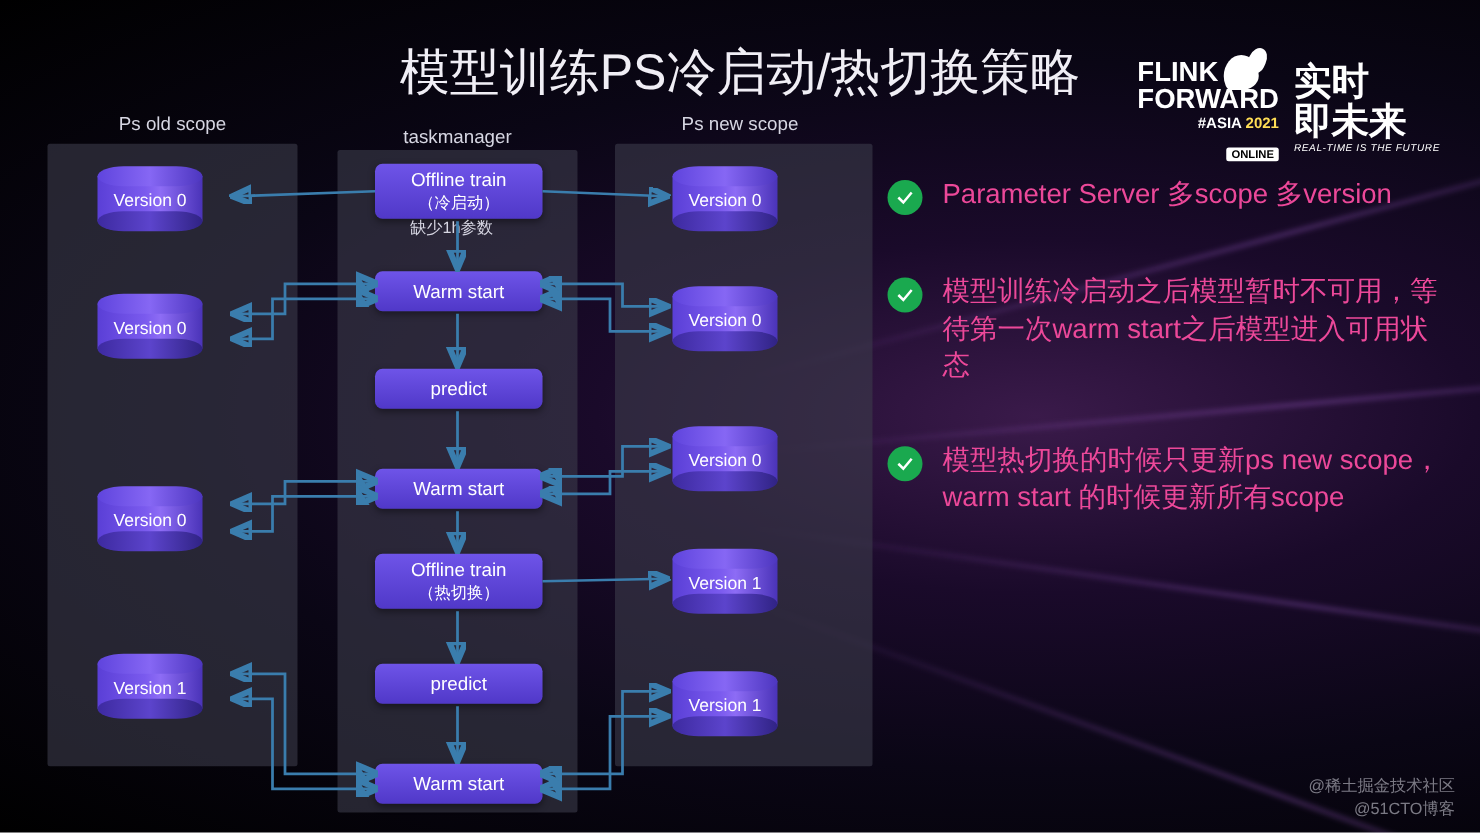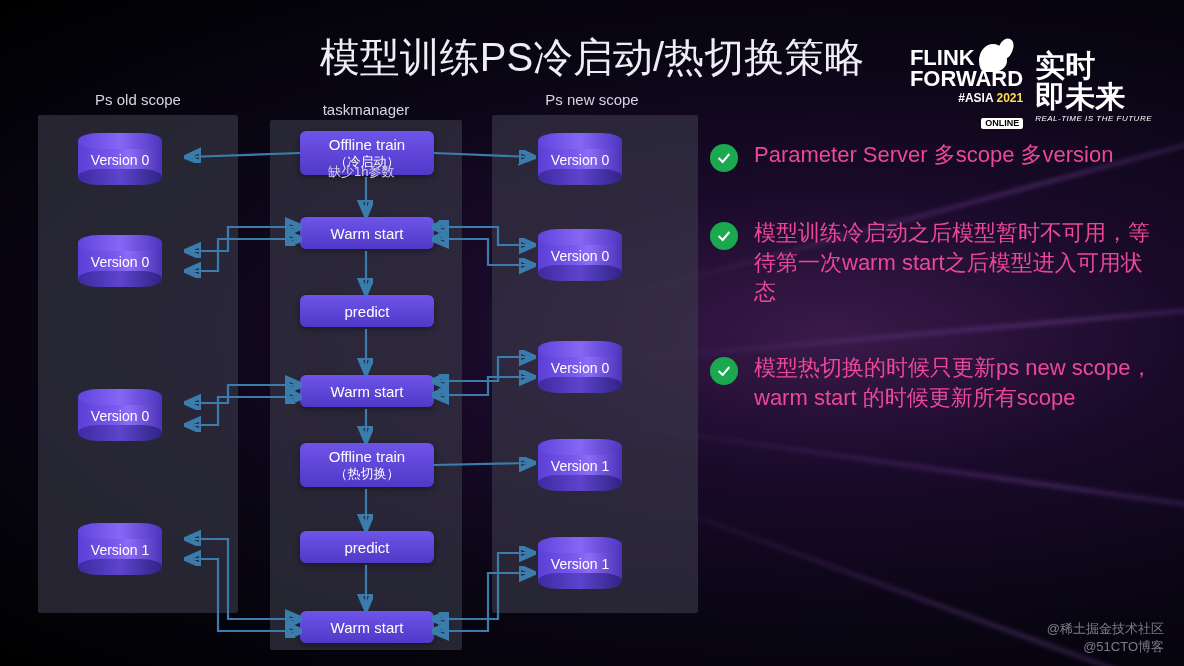--- a/index.html
+++ b/index.html
@@ -172,21 +172,21 @@
       <div class="body"></div>
       <div class="top"></div>
       <div class="bot"></div>
       <div class="lbl">Version 1</div>
     </div>
 
   <div class="node" style="left:282px;top:36px;height:44px;">
       <span>Offline train</span>
       <span class="sub">（冷启动）</span>
     </div>
-  <div class="missing" style="left:310px;top:68px;">缺少1h参数</div>
+  <div class="missing" style="left:310px;top:78px;">缺少1h参数</div>
   <div class="node" style="left:282px;top:122px;height:32px;">
       <span>Warm start</span>
     </div>
   <div class="node" style="left:282px;top:200px;height:32px;">
       <span>predict</span>
     </div>
   <div class="node" style="left:282px;top:280px;height:32px;">
       <span>Warm start</span>
     </div>
   <div class="node" style="left:282px;top:348px;height:44px;">

